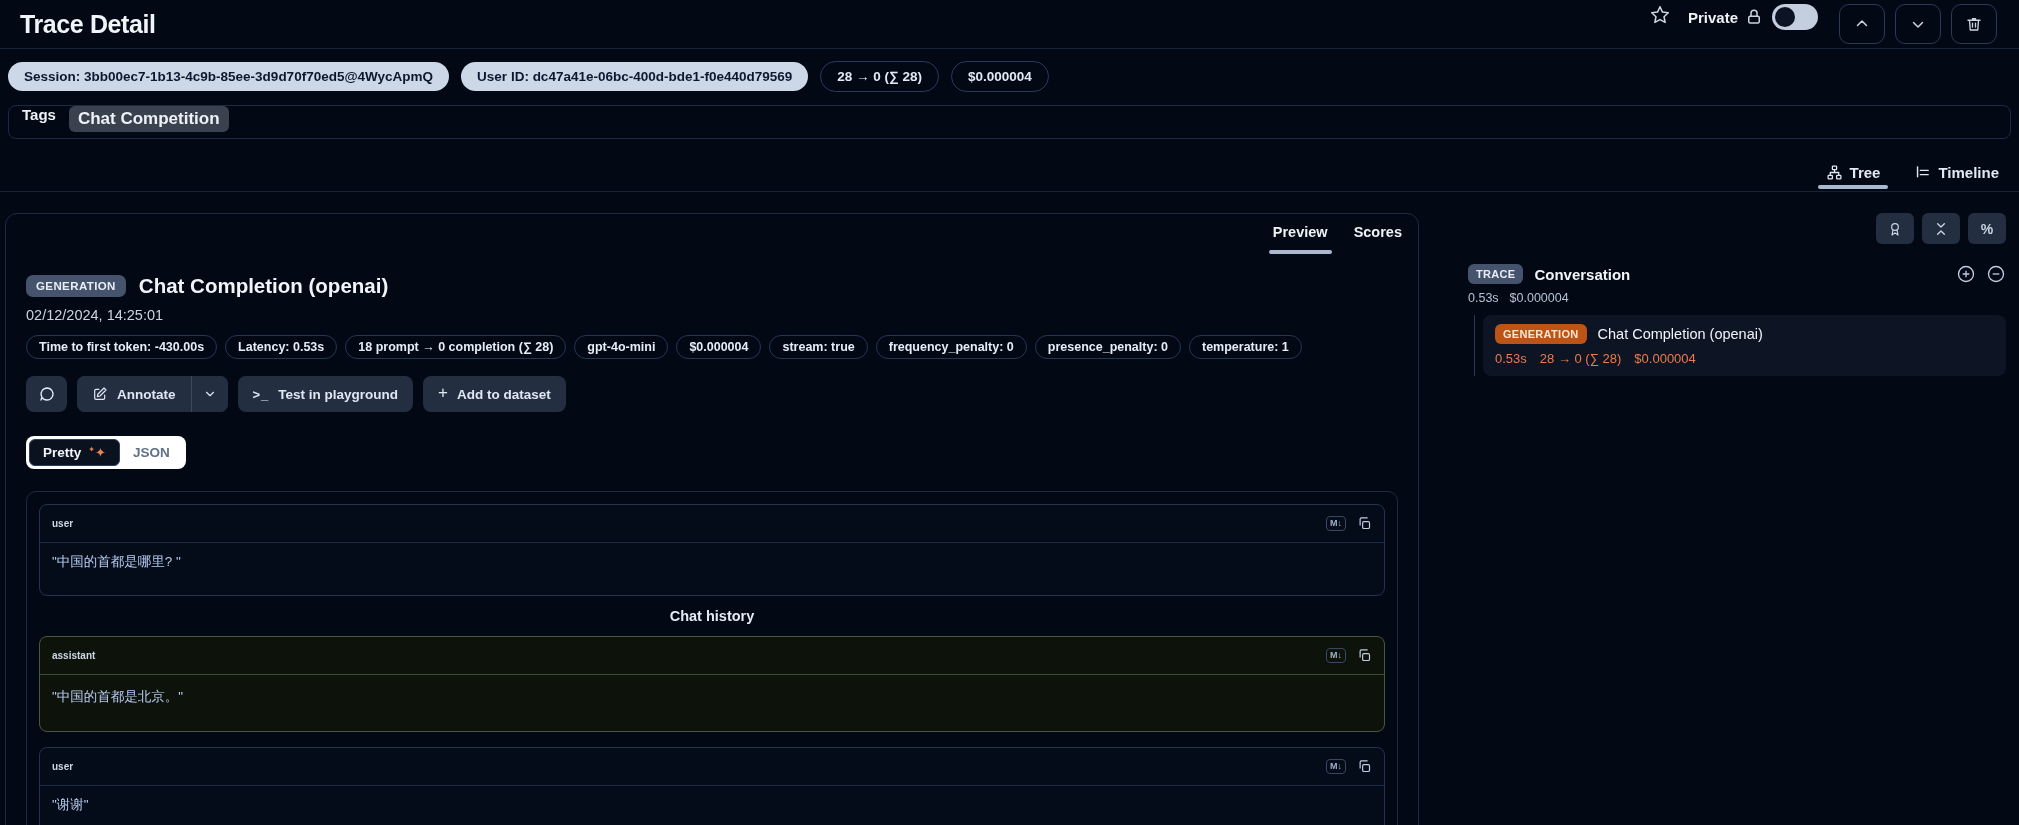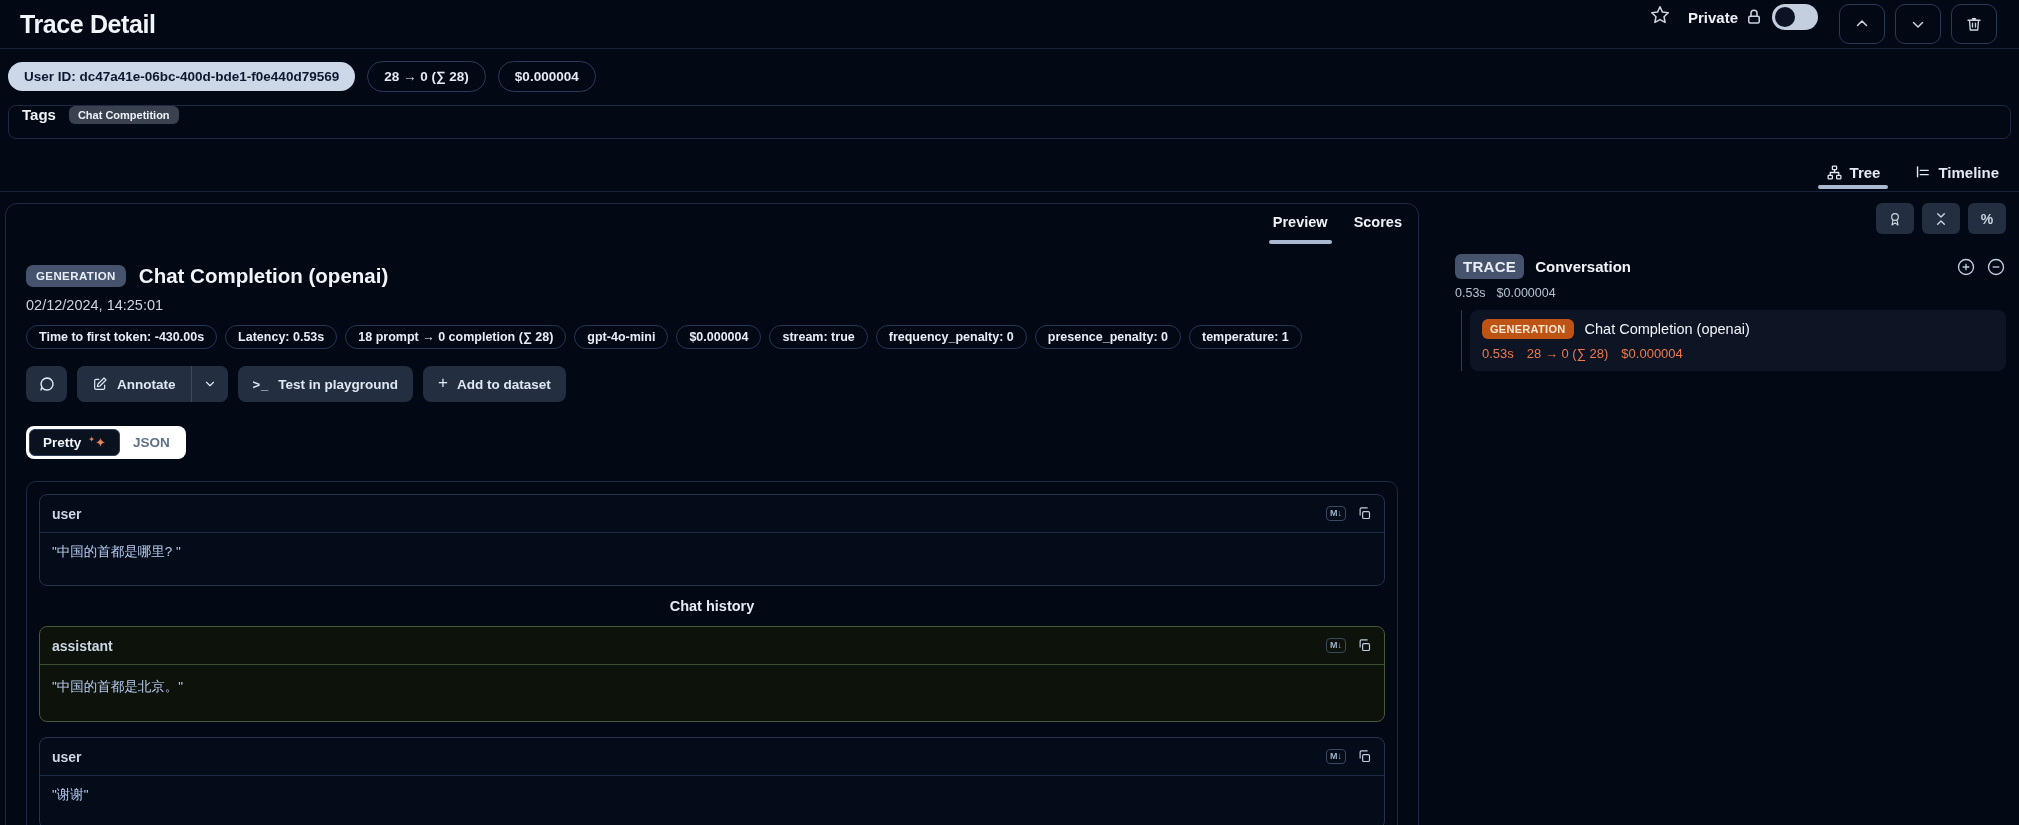--- a/index.html
+++ b/index.html
@@ -28,29 +28,29 @@
 
   
   .meta-row { display: flex; align-items: center; gap: 12px; padding: 12px 8px 11px; }
   .pill { border-radius: 999px; font-size: 13.5px; font-weight: 700; padding: 7px 16px; white-space: nowrap; }
   .pill-filled { background: #ccd7e7; color: #0d1830; }
   .pill-outline { border: 1px solid #2b3a5c; color: #e3eaf4; background: transparent; }
 
   
   .tags-box { margin: 2px 8px 0; border: 1px solid #1d2a45; border-radius: 8px; height: 34px; display: flex; align-items: flex-start; gap: 13px; padding: 0 13px; }
   .tags-label { font-size: 15px; font-weight: 700; color: #eef2f7; }
-  .tag-badge { background: #3a4250; color: #eef2f7; font-size: 11px; font-weight: 700; padding: 3px 9px; border-radius: 6px; }
+  .tag-badge { background: #3a4250; color: #eef2f7; font-size: 17px; font-weight: 700; padding: 3px 9px; border-radius: 6px; }
 
   
   .view-tabs { margin-top: 17px; border-bottom: 1px solid #15223a; display: flex; justify-content: flex-end; gap: 30px; padding: 0 18px 0 0; }
   .vtab { display: flex; align-items: center; gap: 7px; font-size: 15px; font-weight: 700; color: #e3eaf4; padding: 8px 2px 10px; position: relative; cursor: pointer; }
   .vtab.active::after { content: ""; position: absolute; left: -6px; right: -6px; bottom: 2px; height: 4px; border-radius: 2px; background: #aab9cf; }
 
   
-  .content { display: flex; align-items: flex-start; gap: 21px; margin-top: 11px; padding-left: 5px; height: 608px; }
+  .content { display: flex; align-items: flex-start; gap: 34px; margin-top: 21px; padding-left: 5px; height: 608px; }
   .main-card { width: 1414px; border: 1px solid #1d2a45; border-radius: 12px; height: 1000px; position: relative; }
   .card-tabs { display: flex; justify-content: flex-end; gap: 26px; padding: 10px 16px 0 0; height: 42px; }
   .ptab { font-size: 14.5px; font-weight: 700; color: #eef2f7; position: relative; padding-bottom: 10px; cursor: pointer; }
   .ptab.active::after { content: ""; position: absolute; left: -4px; right: -4px; bottom: 2px; height: 4px; border-radius: 2px; background: #aab9cf; }
   .card-body { padding: 0 20px; }
 
   
   .obs-head { display: flex; align-items: center; gap: 13px; margin-top: 18px; }
   .type-badge { background: #46536d; color: #e8edf6; font-size: 11.5px; font-weight: 700; letter-spacing: 0.4px; padding: 5px 10px; border-radius: 7px; }
   .obs-title { font-size: 20.5px; font-weight: 700; color: #f1f5f9; }
@@ -75,37 +75,37 @@
   .fmt-seg { display: flex; align-items: center; gap: 7px; font-size: 13.5px; font-weight: 700; padding: 5px 13px; border-radius: 6px; cursor: pointer; }
   .fmt-seg.active { background: #0a1220; border: 1px solid #2e3d5a; color: #f1f5f9; }
   .fmt-seg.inactive { color: #5f7089; }
   .sparkle { color: #e8835a; font-size: 13px; line-height: 1; }
   .sparkle .small { font-size: 8px; vertical-align: top; }
 
   
   .messages-wrap { margin-top: 22px; border: 1px solid #1d2a45; border-radius: 10px; padding: 12px; display: flex; flex-direction: column; }
   .msg { border: 1px solid #27324d; border-radius: 8px; background: #040b19; }
   .msg-head { display: flex; justify-content: space-between; align-items: center; padding: 0 12px; height: 38px; border-bottom: 1px solid #1e2a45; }
-  .msg-role { font-size: 14px; font-weight: 700; color: #cdd6e4; }
+  .msg-role { font-size: 10px; font-weight: 700; color: #cdd6e4; }
   .msg-icons { display: flex; align-items: center; gap: 11px; }
   .md-box { border: 1px solid #3a4861; border-radius: 4px; font-size: 9px; font-weight: 700; color: #9fb0c8; padding: 2px 3px; line-height: 1; cursor: pointer; }
   .copy-icon { color: #c2cde0; cursor: pointer; }
   .msg-content { padding: 10px 12px 24px; font-size: 13.5px; color: #b9cdf2; }
   .hide-history { height: 40px; display: flex; align-items: center; justify-content: center; font-size: 14.5px; font-weight: 700; color: #e4ebf4; cursor: pointer; }
   .msg.assistant { background: #0d120b; border-color: #49583b; }
   .msg.assistant .msg-head { border-bottom-color: #3f4e33; }
   .msg.assistant .msg-content { padding: 13px 12px 25px; }
   .msg.last { margin-top: 15px; }
 
   
   .right-panel { flex: 1; padding: 0 13px 0 15px; }
   .panel-icons { display: flex; justify-content: flex-end; gap: 8px; }
   .mini-btn { width: 38px; height: 31px; border-radius: 6px; background: #232e41; border: none; color: #cbd5e1; display: flex; align-items: center; justify-content: center; font-size: 14px; font-weight: 700; font-family: inherit; cursor: pointer; }
   .trace-row { display: flex; align-items: center; gap: 11px; margin-top: 20px; }
-  .trace-badge { background: #46536d; color: #e8edf6; font-size: 15px; font-weight: 700; letter-spacing: 0.3px; padding: 4px 8px; border-radius: 6px; }
+  .trace-badge { background: #46536d; color: #e8edf6; font-size: 11px; font-weight: 700; letter-spacing: 0.3px; padding: 4px 8px; border-radius: 6px; }
   .trace-title { font-size: 15px; font-weight: 700; color: #f1f5f9; }
   .trace-row .spacer { flex: 1; }
   .circ-icons { display: flex; gap: 10px; color: #c2cde0; }
   .trace-metrics { display: flex; gap: 11px; margin-top: 7px; font-size: 12.5px; color: #b6c2d4; }
   .tree-branch { margin-left: 6px; margin-top: 10px; border-left: 1px solid #2c3a55; padding-left: 8px; }
   .gen-item { background: #0d1424; border-radius: 8px; padding: 9px 12px 10px; cursor: pointer; }
   .gen-row1 { display: flex; align-items: center; gap: 11px; }
   .gen-badge { background: #bd5415; color: #fde7d4; font-size: 11px; font-weight: 700; letter-spacing: 0.3px; padding: 4px 8px; border-radius: 6px; }
   .gen-title { font-size: 14.5px; color: #f1f5f9; }
   .gen-row2 { display: flex; gap: 13px; margin-top: 7px; font-size: 13px; color: #ef7a4b; }
@@ -155,20 +155,21 @@
               <path d="M10 11v5M14 11v5"></path>
             </svg>
           </span>
       </button>
     </div>
   </div>
 </header>
 <div class="hr"></div>
 
 <div class="meta-row">
+  <span class="pill pill-filled">Session: 3bb00ec7-1b13-4c9b-85ee-3d9d70f70ed5@4WycApmQ</span>
   <span class="pill pill-filled">User ID: dc47a41e-06bc-400d-bde1-f0e440d79569</span>
   <span class="pill pill-outline">28 → 0 (∑ 28)</span>
   <span class="pill pill-outline">$0.000004</span>
 </div>
 
 <div class="tags-box">
   <span class="tags-label">Tags</span>
   <span class="tag-badge">Chat Competition</span>
 </div>
 

